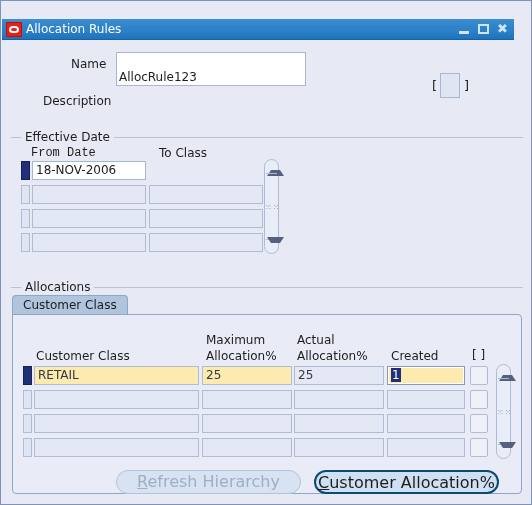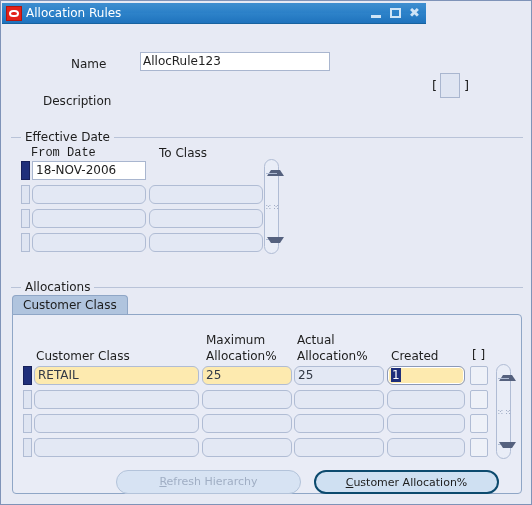--- a/index.html
+++ b/index.html
@@ -20,22 +20,22 @@
     left: 0; top: 0;
     width: 532px;
     height: 505px;
     background: #e7eaf4;
     border: 1px solid #7f93b8;
     box-sizing: border-box;
   }
   
   .titlebar {
     position: absolute;
-    left: 1px; top: 2px;
-    width: 424px;
+    left: 1px; top: 18px;
+    width: 512px;
     height: 21px;
     background: linear-gradient(to bottom, #3f8fd0 0%, #2b80c8 48%, #2d82c9 52%, #1f73bd 100%);
     border-bottom: 1px solid #17629f;
     box-sizing: border-box;
     padding-left: 28px;
   }
   .title-logo {
     position: absolute;
     left: 4px; top: 3px;
     width: 16px; height: 15px;
@@ -98,25 +98,24 @@
     white-space: nowrap;
   }
   .txt {
     position: absolute;
     background: #ffffff;
     border: 1px solid #a9b6cf;
     box-sizing: border-box;
     font-family: "DejaVu Sans", "Liberation Sans", sans-serif;
     font-size: 12px;
     color: #222222;
-    padding: 0 2px;
+    padding: 16px 2px;
     line-height: 17px;
     white-space: nowrap;
     overflow: hidden;
-    margin-left: 24px;
   }
   #name-label   { left: 70px;  top: 56px; }
   #name-input   { left: 115px; top: 51px; width: 190px; height: 19px; }
   #desc-label   { left: 42px;  top: 93px; }
   #desc-input   { left: 115px; top: 75px; width: 305px; height: 19px; }
   .bracket {
     position: absolute;
     font-size: 13px;
     color: #1d1d1d;
   }
@@ -166,21 +165,21 @@
     position: absolute;
     box-sizing: border-box;
     font-size: 12px;
     padding: 0 3px;
     line-height: 17px;
     white-space: nowrap;
     overflow: hidden;
     border: 1px solid #b0bcd4;
     background: #e3e8f4;
     color: #333a46;
-    border-radius: 6px;
+    border-radius: 0;
   }
   .grid-cell.filled {
     background: #ffffff;
     border-color: #a9b6cf;
     color: #222222;
     border-radius: 0;
   }
   .grid-cell.entry {
     background: #fdeaaf;
     border-color: #b0bcd4;
@@ -278,21 +277,21 @@
     line-height: 14px;
     white-space: nowrap;
   }
   
   .btn {
     position: absolute;
     height: 24px;
     border-radius: 12px;
     box-sizing: border-box;
     font-family: "DejaVu Sans", "Liberation Sans", sans-serif;
-    font-size: 11px;
+    font-size: 16px;
     line-height: 22px;
     text-align: center;
     white-space: nowrap;
     cursor: default;
   }
   .btn.enabled {
     background: #cfe0f2;
     border: 2px solid #0c4a6e;
     color: #1d1d1d;
   }

